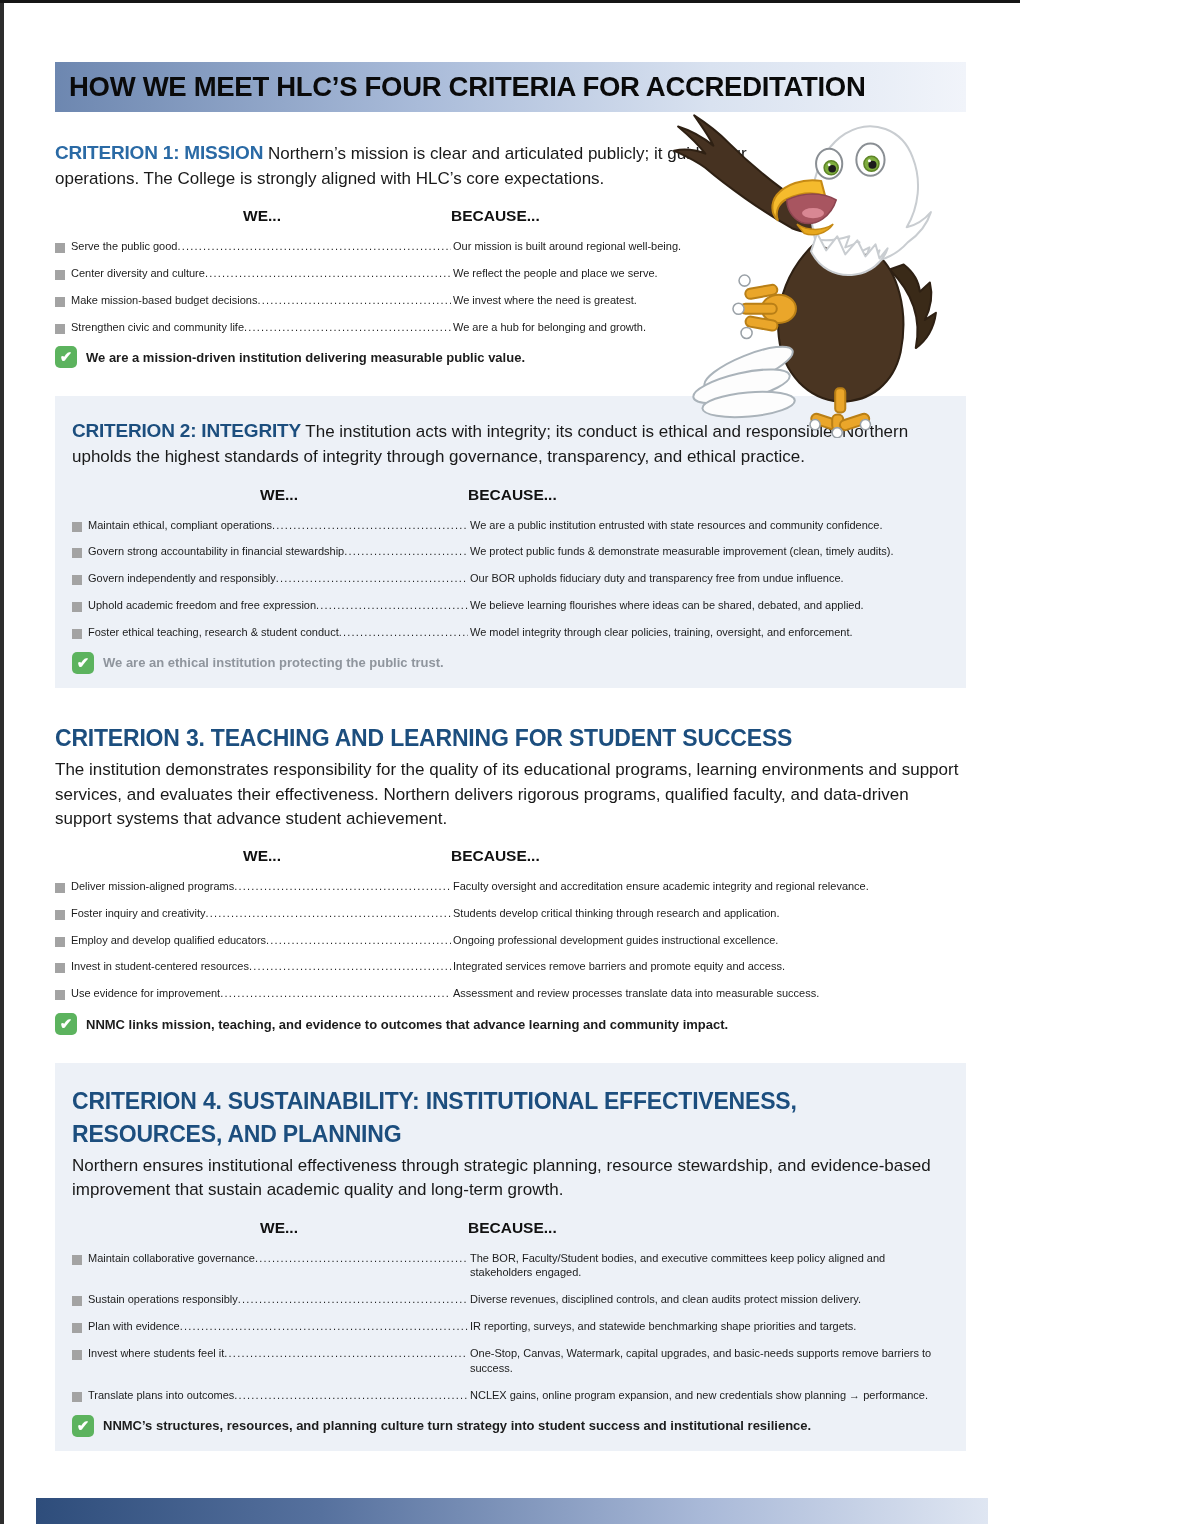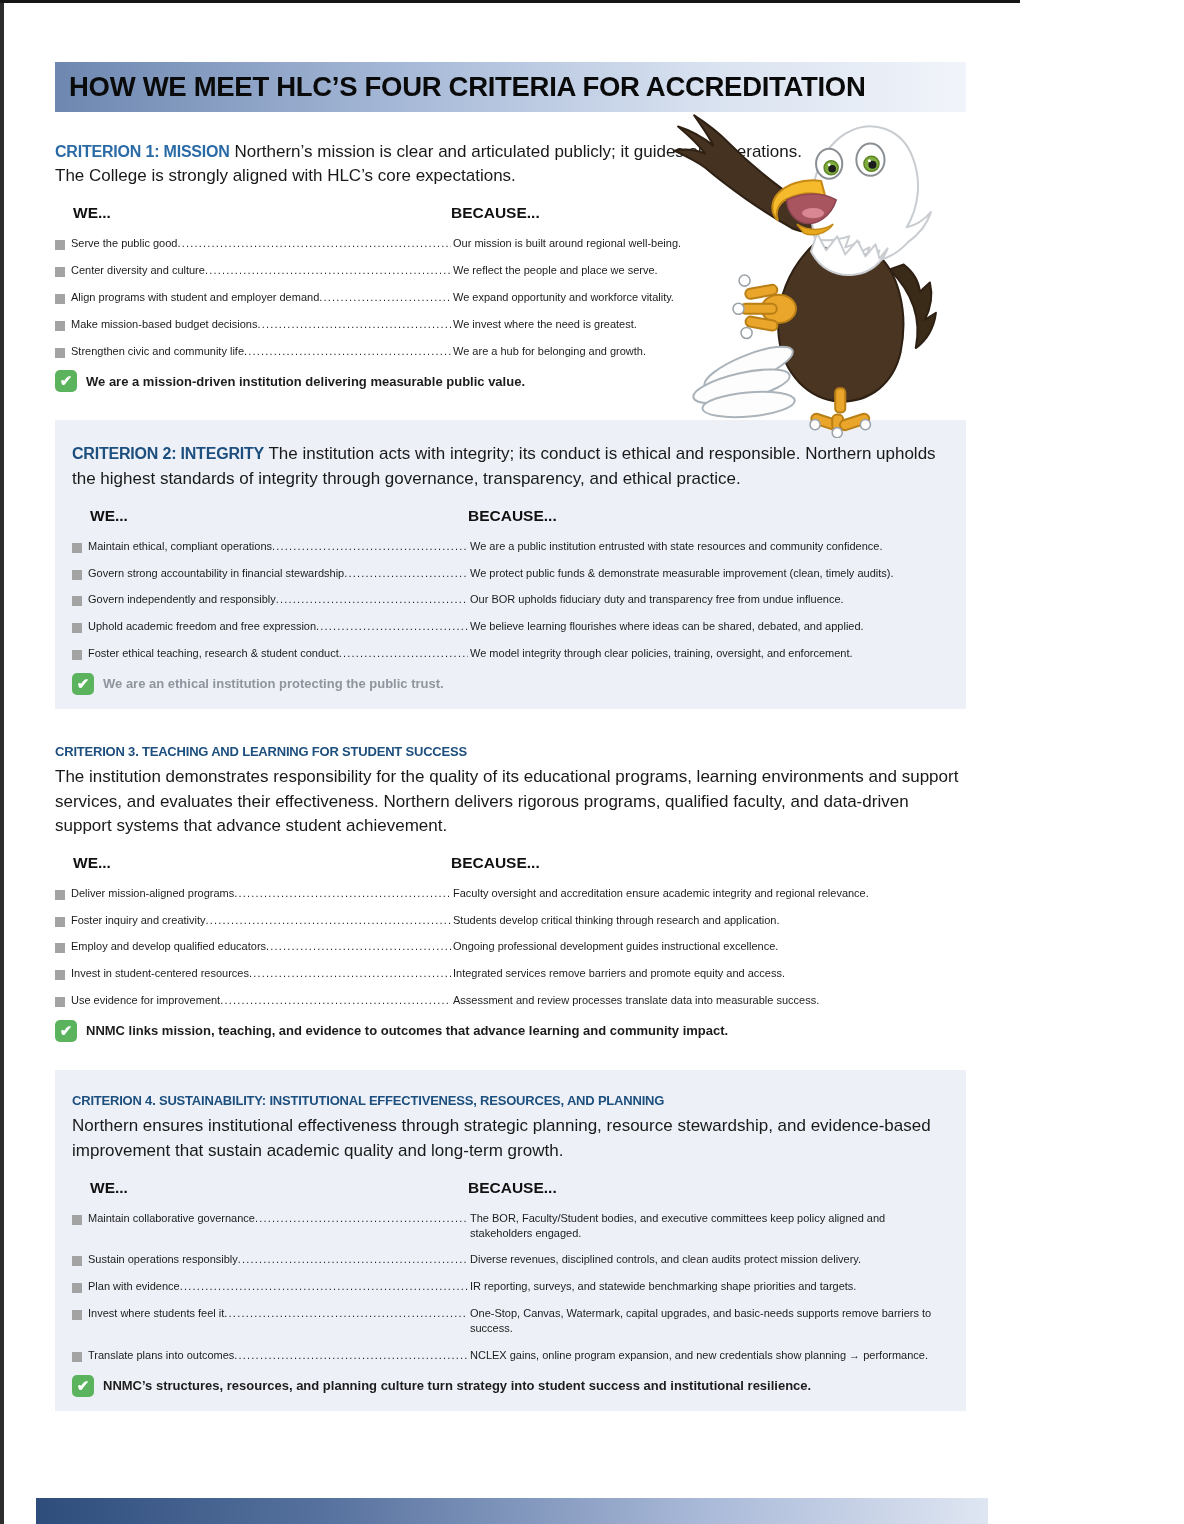--- a/index.html
+++ b/index.html
@@ -14,29 +14,29 @@
   .edge-top{position:absolute;left:0;top:0;right:0;height:3px;background:#161616;}
   .content{position:absolute;left:55px;right:54px;top:0;}
   .banner{margin-top:62px;height:50px;display:flex;align-items:center;
     background:linear-gradient(90deg,var(--banner-from) 0%,#a9bbd9 40%,#d9e2f0 72%,var(--banner-to) 100%);}
   .banner h1{font-size:27.5px;margin:0;padding-left:14px;letter-spacing:-0.3px;color:#0a0a0a;white-space:nowrap;}
 
   .crit{margin-top:28px;}
   .crit.shaded{background:var(--section-bg);padding:22px 17px 12px 17px;}
   .crit-3{margin-top:34px;}
   .intro{font-size:17px;line-height:1.42;margin:0;color:#191919;}
-  .crit-heading{font-weight:bold;font-size:16px;letter-spacing:-0.2px;}
-  .crit-heading.block{display:block;margin-bottom:4px;font-size:13px;}
+  .crit-heading{font-weight:bold;font-size:19px;letter-spacing:-0.2px;}
+  .crit-heading.block{display:block;margin-bottom:4px;font-size:23px;}
   .crit-1 .intro{max-width:760px;}
   .crit-2 .intro{max-width:975px;}
   .crit-3 .intro{max-width:1015px;}
   .crit-4 .intro{max-width:1048px;}
 
   .cols{display:flex;font-weight:bold;font-size:15.5px;margin:16px 0 14px 0;color:#111;}
-  .cols .we-h{width:396px;flex:none;padding-left:18px;box-sizing:border-box;}
+  .cols .we-h{width:396px;flex:none;padding-left:18px;box-sizing:border-box;text-align:center;}
   .row{display:flex;align-items:flex-start;margin-bottom:12px;font-size:11px;line-height:1.35;}
   .crit-1 .row{max-width:800px;}
   .we-col{display:flex;width:396px;flex:none;align-items:flex-start;}
   .bullet{width:10px;height:10px;background:var(--bullet-gray);flex:none;margin:4px 6px 0 0;}
   .we-text{white-space:nowrap;}
   .leader{flex:1;overflow:hidden;white-space:nowrap;letter-spacing:1.2px;color:#222;}
   .leader::after{content:"..............................................................................................";}
   .because{flex:1;min-width:0;padding-left:2px;}
 
   .checkline{display:flex;align-items:center;margin:5px 0 2px 0;}
@@ -79,28 +79,20 @@
 
   <div class="row">
     <span class="we-col">
       <span class="bullet"></span>
       <span class="we-text">Center diversity and culture</span>
       <span class="leader"></span>
     </span>
     <span class="because">We reflect the people and place we serve.</span>
   </div>
 
-  <div class="row">
-    <span class="we-col">
-      <span class="bullet"></span>
-      <span class="we-text">Align programs with student and employer demand</span>
-      <span class="leader"></span>
-    </span>
-    <span class="because">We expand opportunity and workforce vitality.</span>
-  </div>
 
   <div class="row">
     <span class="we-col">
       <span class="bullet"></span>
       <span class="we-text">Make mission-based budget decisions</span>
       <span class="leader"></span>
     </span>
     <span class="because">We invest where the need is greatest.</span>
   </div>
 

